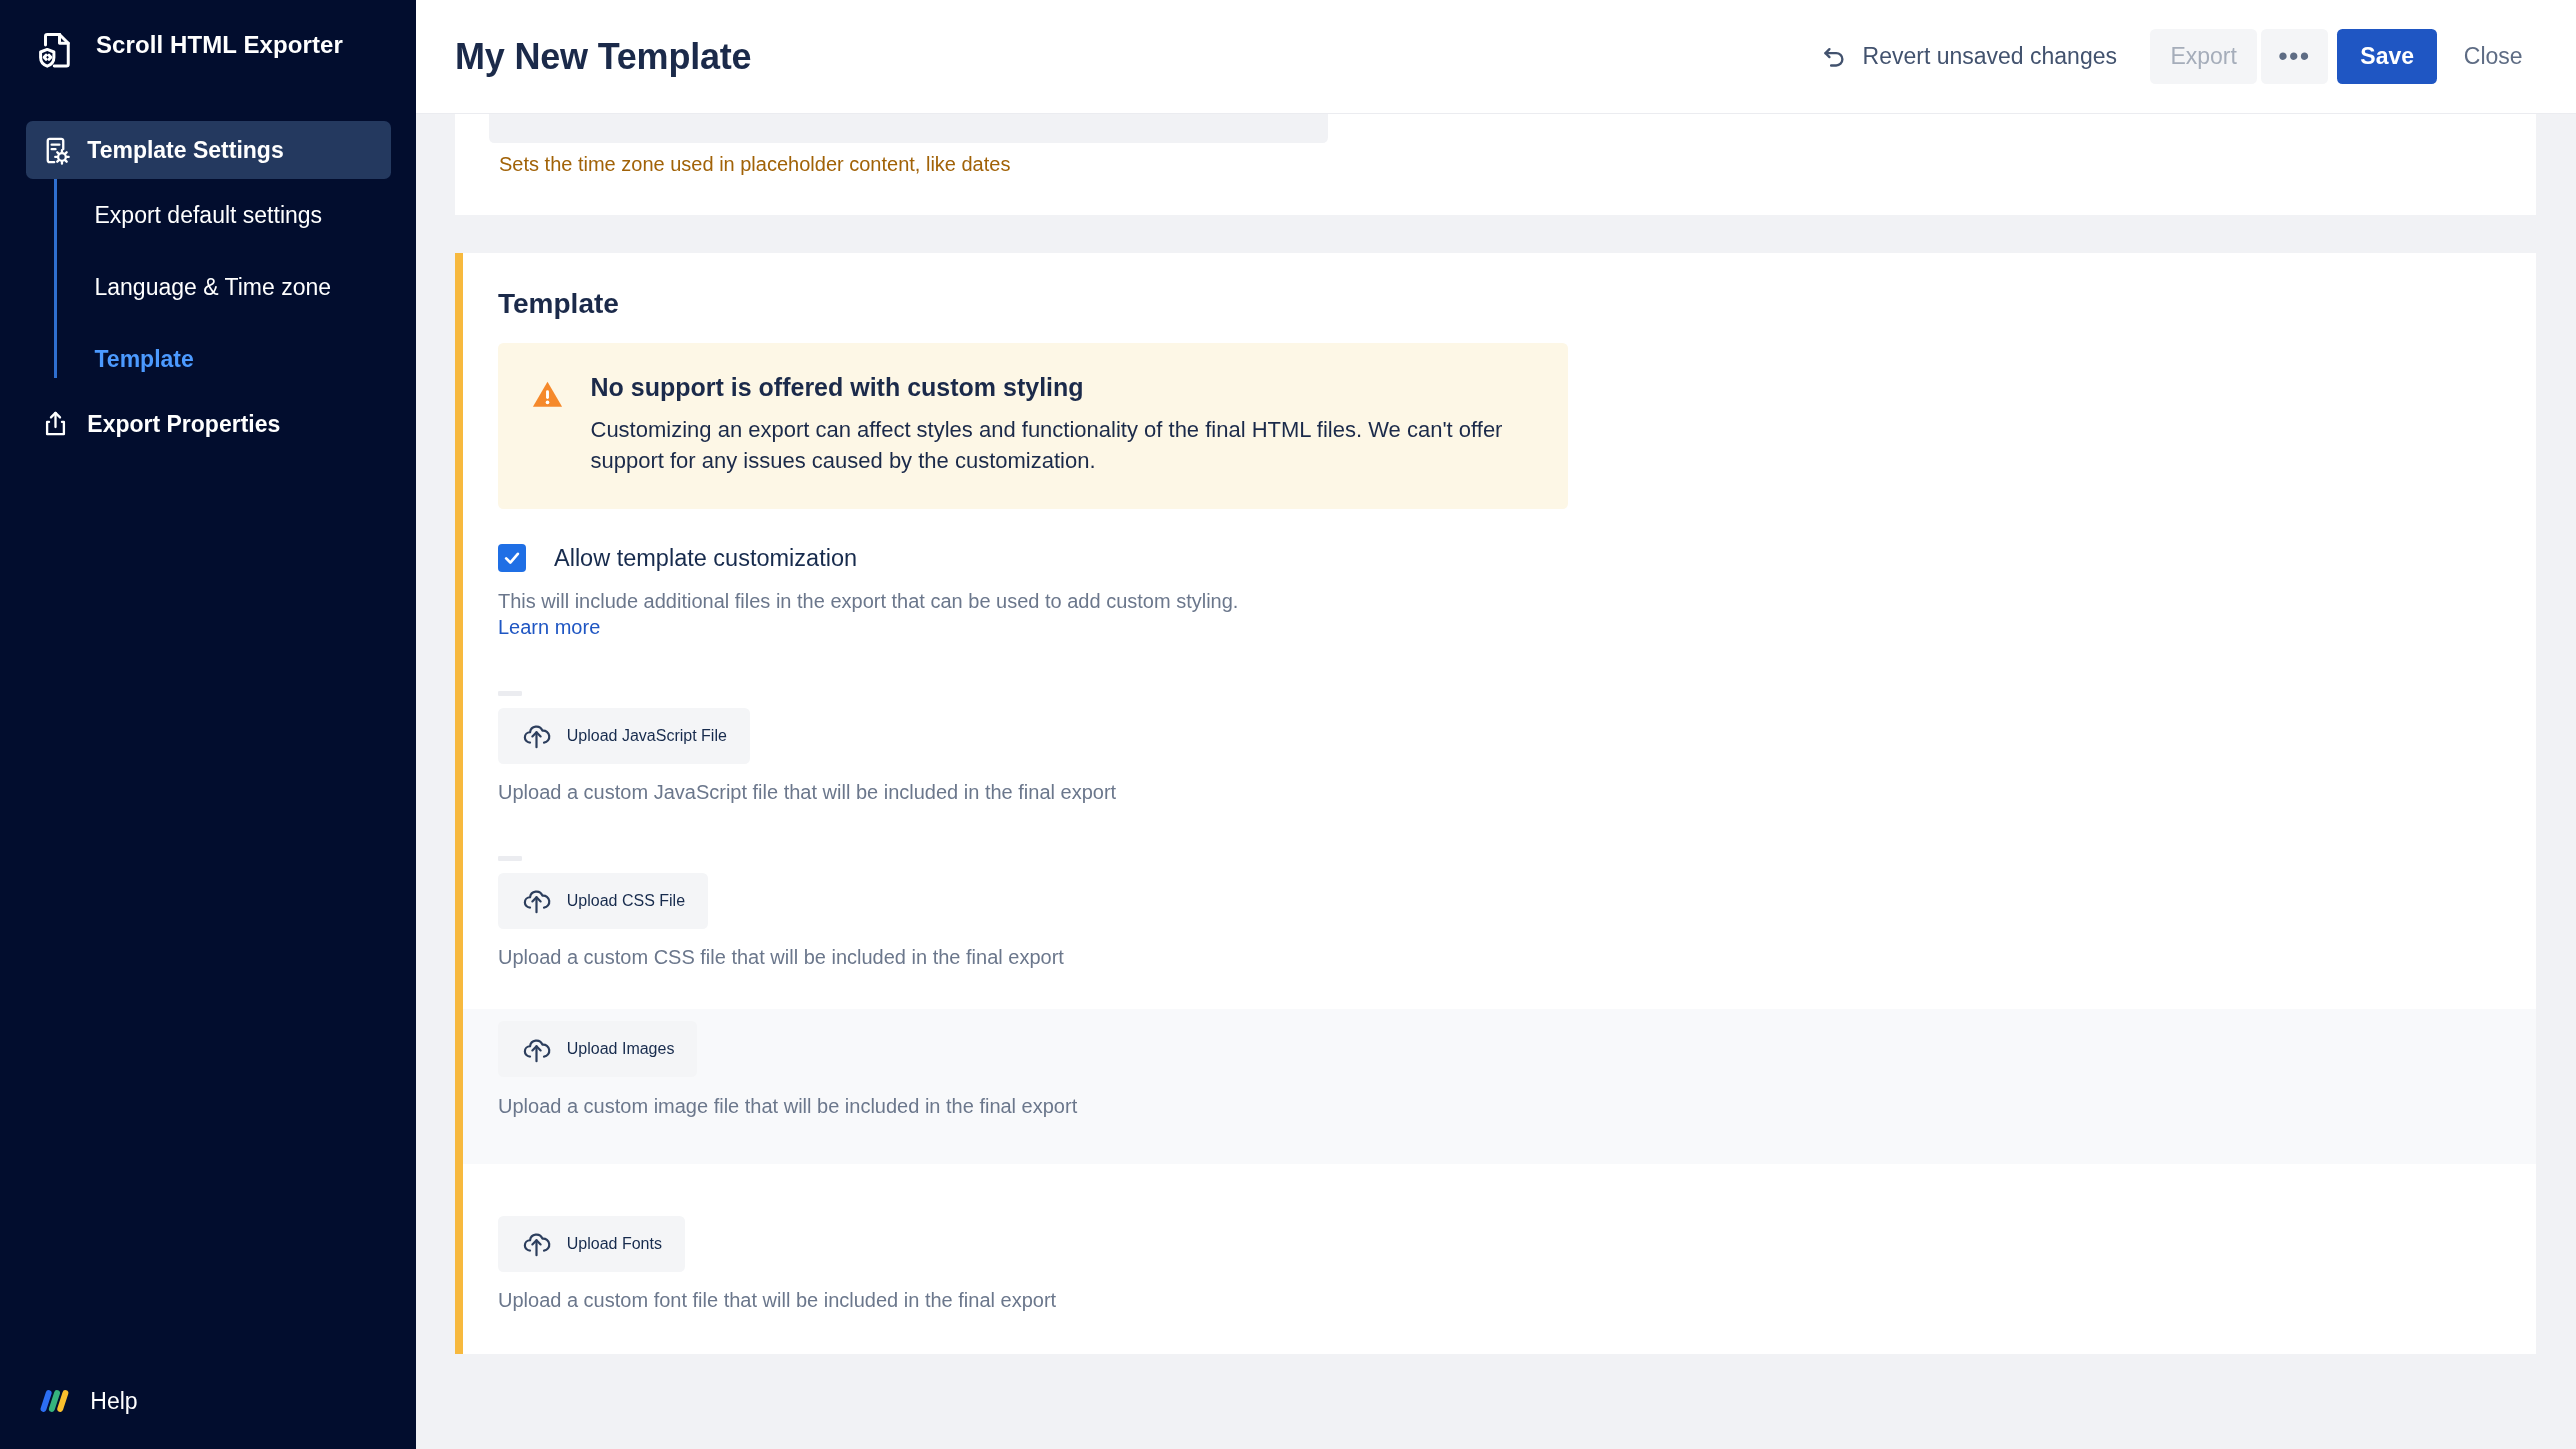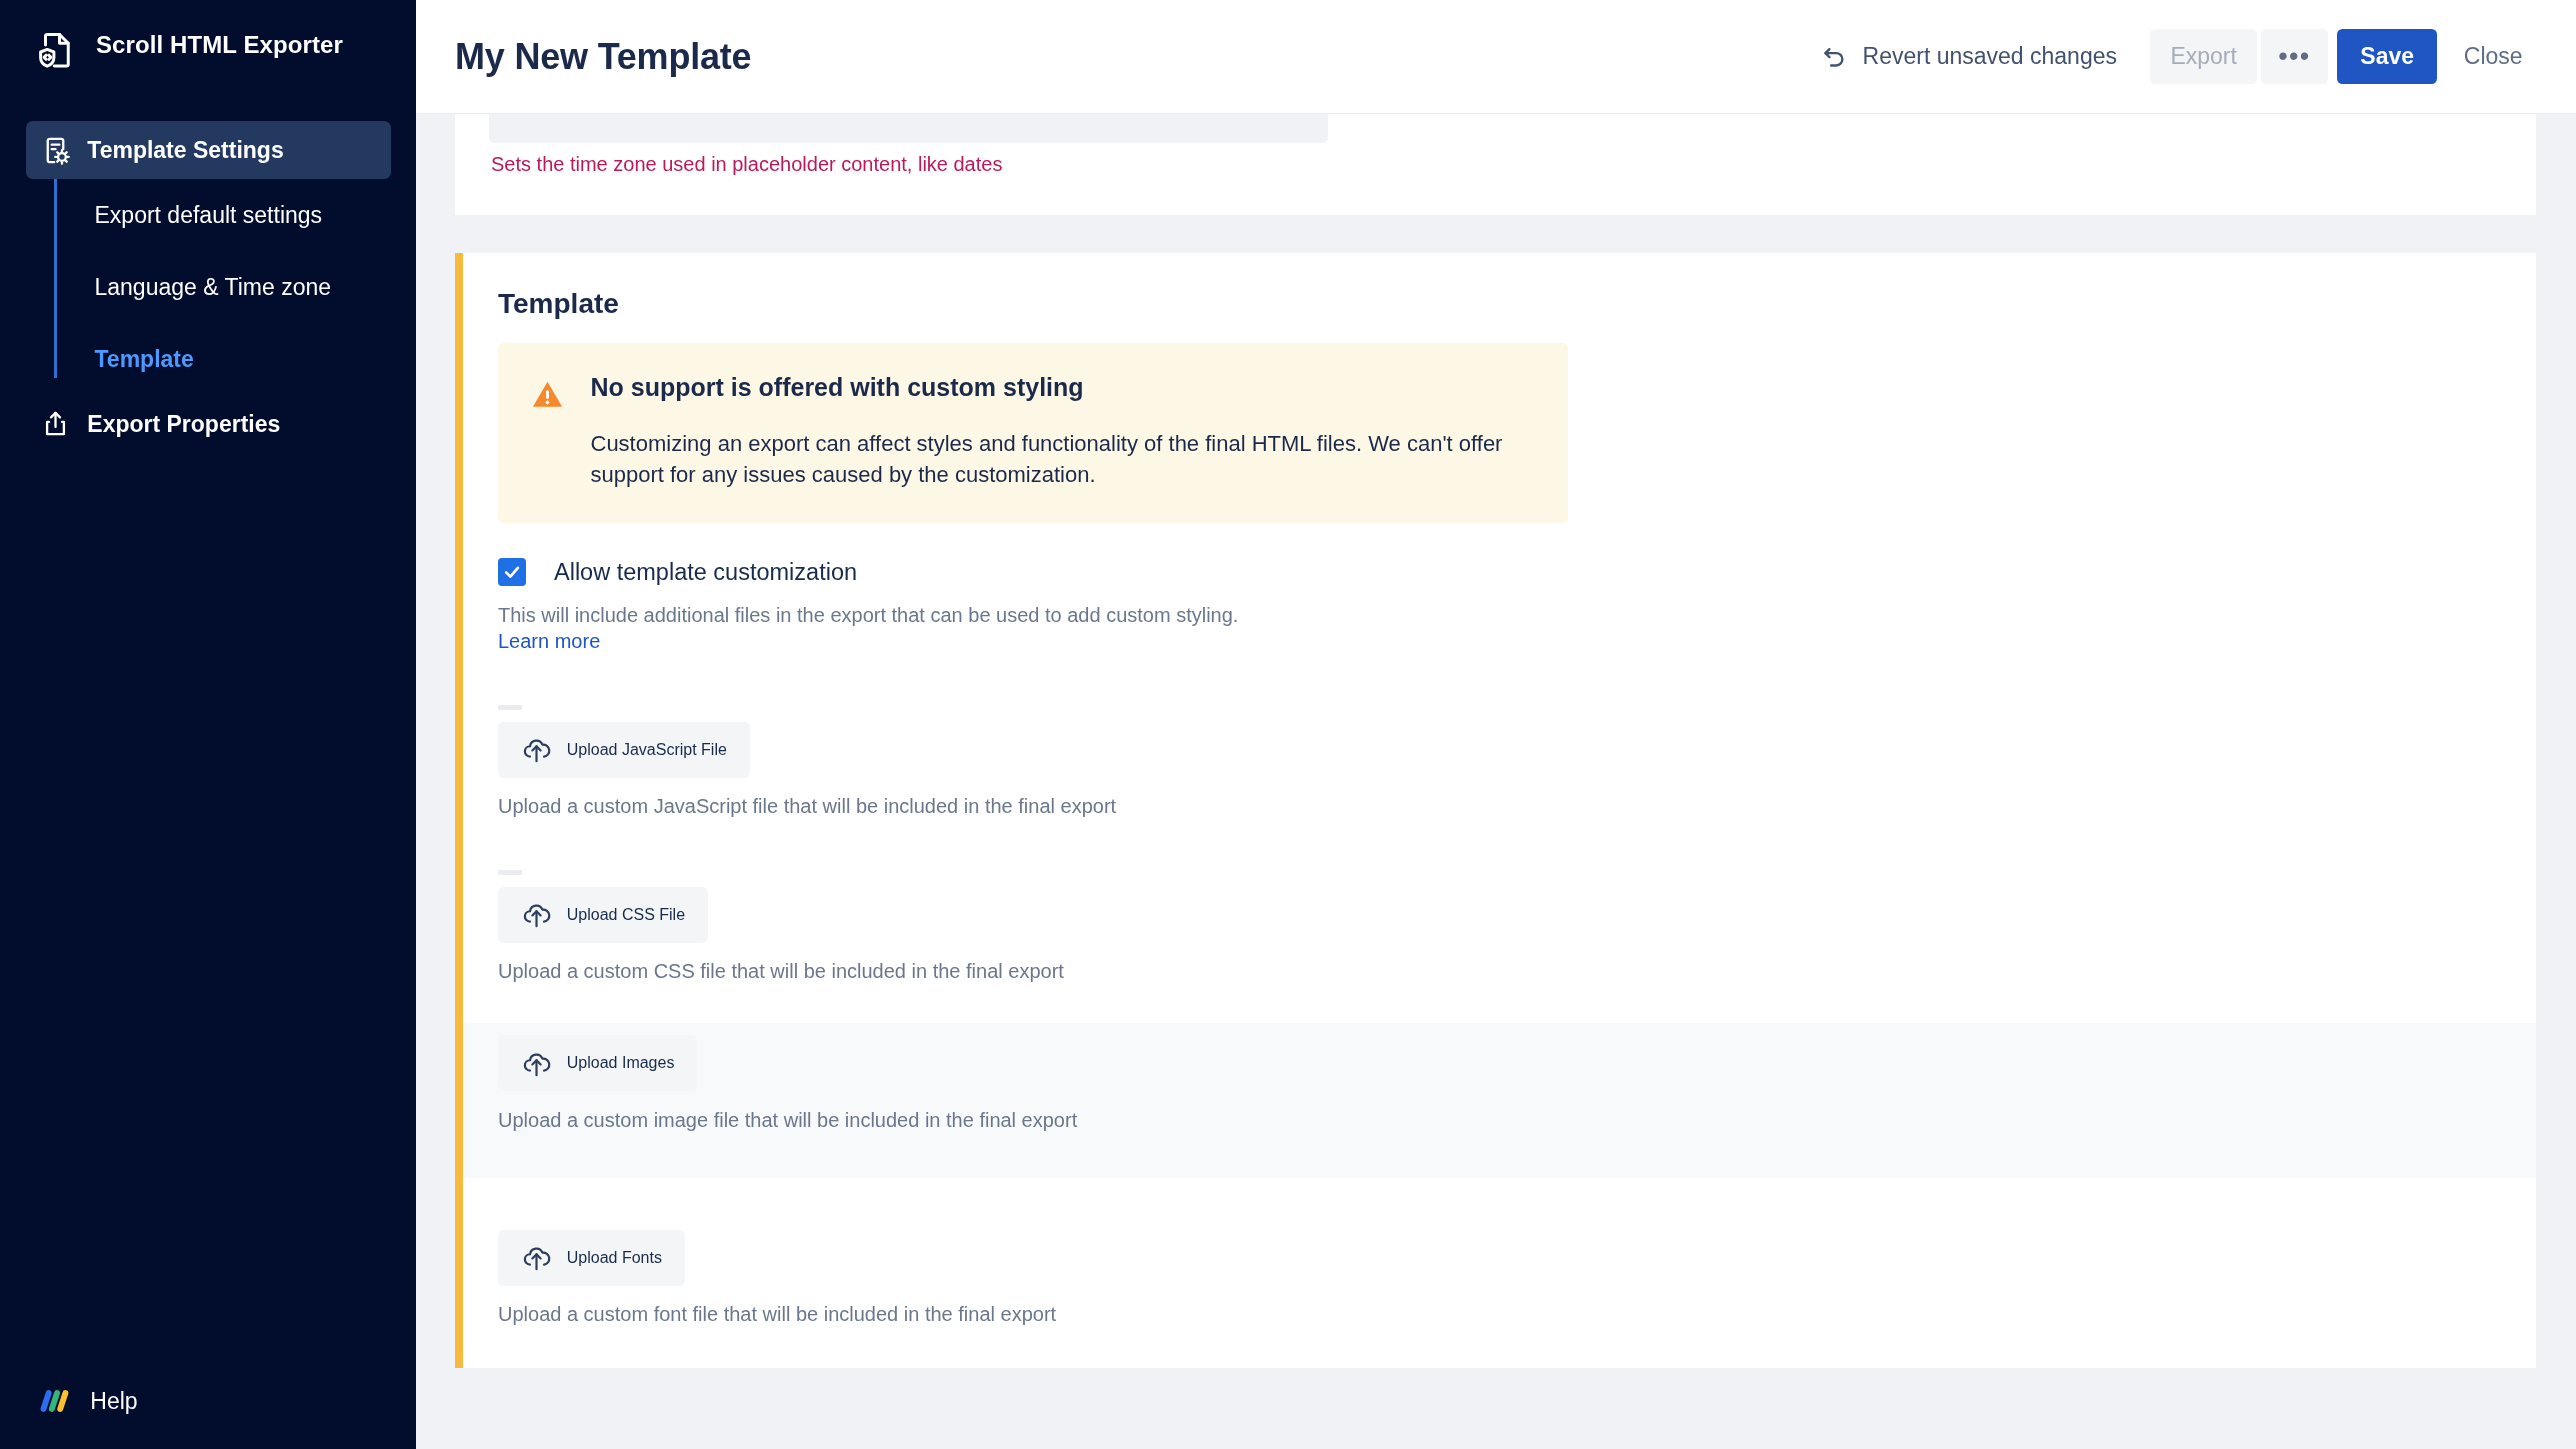--- a/index.html
+++ b/index.html
@@ -113,22 +113,22 @@
     padding: 0 34px;
     position: relative;
     overflow: hidden;
   }
   .select-stub {
     position: absolute; left: 34px; top: -29.5px;
     width: 839px; height: 58px;
     background: #f1f2f5; border-radius: 5.4px;
   }
   .help-text {
-    position: absolute; left: 36px; top: 39px;
-    font-size: 20px; color: #be185d;
+    position: absolute; left: 44px; top: 39px;
+    font-size: 20px; color: #a16207;
   }
   .card-gap { height: 38px; }
 
   .panel {
     background: #ffffff;
     margin: 0 40px 0 39px;
     border-left: 8px solid #f7b93e;
     padding: 35px 0 42px 0;
     position: relative;
   }
@@ -139,21 +139,21 @@
   }
   .warn {
     background: #fdf7e6;
     border-radius: 5.4px;
     padding: 29.5px 35px 32px 32px;
     display: flex; gap: 25.5px;
     width: 1070px;
     margin-bottom: 35px;
   }
   .warn-icon { width: 35px; height: 35px; flex:0 0 35px; margin-top: 4px; }
-  .warn-title { font-size: 25px; font-weight: 700; color: #1b2a4a; margin-bottom: 26px; }
+  .warn-title { font-size: 25px; font-weight: 700; color: #1b2a4a; margin-bottom: 12px; }
   .warn-body { font-size: 22px; line-height: 1.45; color: #1b2a4a; max-width: 919px; }
 
   .field-label {
     font-size: 19px; font-weight: 600; color: #5e6c84;
     margin-bottom: 14.8px;
   }
   .checkbox-row { display: flex; align-items: center; gap: 28px; margin-bottom: 14.8px; }
   .checkbox {
     width: 28px; height: 28px; border-radius: 4px;
     background: #1f6fe5; flex: 0 0 28px;

